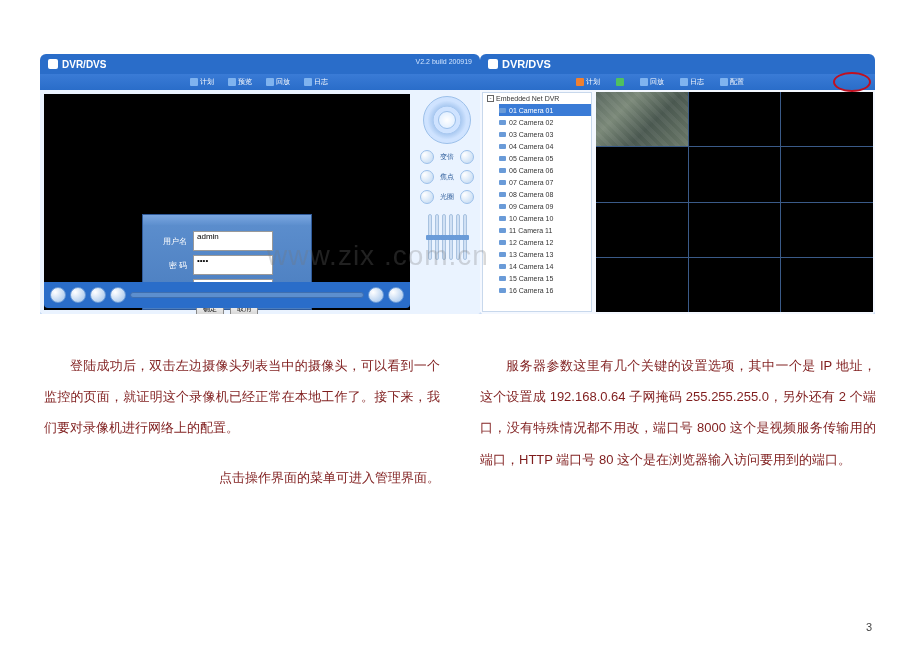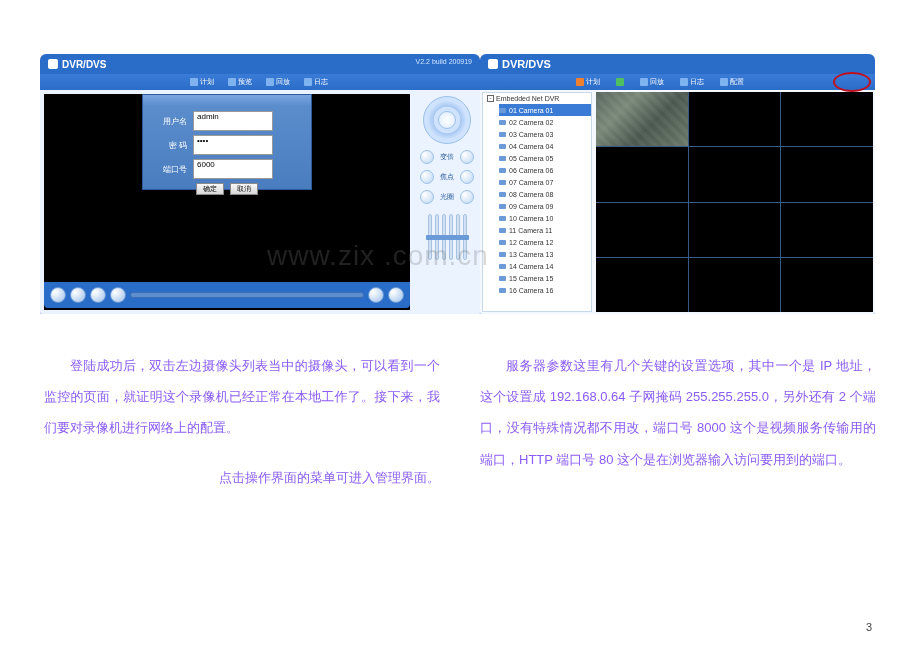--- a/index.html
+++ b/index.html
@@ -10,21 +10,21 @@
   
   .app-left { width: 440px; height: 260px; background: #2a6dc9; border-radius: 6px 6px 2px 2px; position: relative; overflow: hidden; }
   .al-title { height: 20px; display: flex; align-items: center; padding: 0 8px; }
   .al-logo { width: 10px; height: 10px; background: #fff; border-radius: 2px; margin-right: 4px; }
   .al-title-text { color: #fff; font-size: 10px; font-weight: bold; }
   .al-version { position: absolute; right: 8px; top: 4px; color: #cfe3ff; font-size: 7px; }
   .al-toolbar { height: 16px; background: linear-gradient(#3a7bd6,#2a6dc9); display: flex; align-items: center; gap: 14px; padding-left: 150px; }
   .al-tb-item { color: #fff; font-size: 7px; display: flex; align-items: center; gap: 2px; }
   .mini-icn { width: 8px; height: 8px; background: #7fb3ef; border-radius: 1px; }
   .al-body { display: flex; height: 224px; background: #eaf3ff; }
-  .al-video { flex: 1; margin: 4px; background: #000; position: relative; display: flex; align-items: flex-start; justify-content: center; }
+  .al-video { flex: 1; margin: 4px; background: #000; position: relative; display: flex; align-items: flex-end; justify-content: center; }
   .al-login { width: 170px; height: 96px; background: linear-gradient(#5d8fce,#4a7dbf); border: 1px solid #2f5a99; }
   .al-login-hdr { height: 10px; background: linear-gradient(#7aa6e0,#5d8fce); }
   .al-login-body { padding: 6px 10px; }
   .al-row { display: flex; align-items: center; margin-bottom: 4px; }
   .al-lab { width: 34px; color: #fff; font-size: 8px; text-align: right; margin-right: 6px; }
   .al-inp { width: 80px; height: 20px; background: #fff; border: 1px solid #999; font-size: 8px; padding: 0 3px; line-height: 10px; }
   .al-btns { display: flex; justify-content: center; gap: 6px; margin-top: 4px; }
   .al-btn { width: 28px; height: 12px; background: linear-gradient(#f8f8f8,#d8d8d8); border: 1px solid #888; font-size: 7px; display: flex; align-items: center; justify-content: center; }
   .al-side { width: 66px; background: #eaf3ff; display: flex; flex-direction: column; align-items: center; padding-top: 6px; gap: 6px; }
   .ptz-wheel { width: 48px; height: 48px; border-radius: 50%; background: radial-gradient(circle,#cfe3ff 40%,#a8c8f0 42%,#cfe3ff 60%); border: 1px solid #9cc0ea; position: relative; }
@@ -55,21 +55,21 @@
   .ar-tree-item { height: 12px; display: flex; align-items: center; gap: 3px; }
   .ar-tree-item.sel { background: #3a7bd6; color: #fff; }
   .cam-ic { width: 7px; height: 5px; background: #6a9bd8; border-radius: 1px; }
   .ar-grid { flex: 1; margin: 2px; display: grid; grid-template-columns: repeat(3,1fr); grid-template-rows: repeat(4,1fr); gap: 1px; background: #3a5a88; }
   .ar-cell { background: #000; }
   .ar-cell.feed { background: linear-gradient(135deg,#5a6860 0%,#7a8878 30%,#4a5850 60%,#6a7868 100%); position: relative; }
   .ar-cell.feed::after { content: ""; position: absolute; inset: 0; background: repeating-linear-gradient(45deg,rgba(255,255,255,.05) 0 4px,transparent 4px 8px); }
 
   
   .textcols { display: flex; gap: 40px; margin-top: 36px; padding: 0 4px; }
-  .col { flex: 1; font-size: 13px; line-height: 2.4; color: #8b5cf6; text-align: justify; }
+  .col { flex: 1; font-size: 13px; line-height: 2.4; color: #7f1d1d; text-align: justify; }
   .col p { text-indent: 2em; }
   .col p.center { text-align: right; text-indent: 0; margin-top: 18px; }
   .pagenum { position: absolute; right: 48px; bottom: 18px; font-size: 11px; color: #444; }
 </style>
 </head>
 <body>
 
 <div class="page">
   <div class="screenshots">
 

